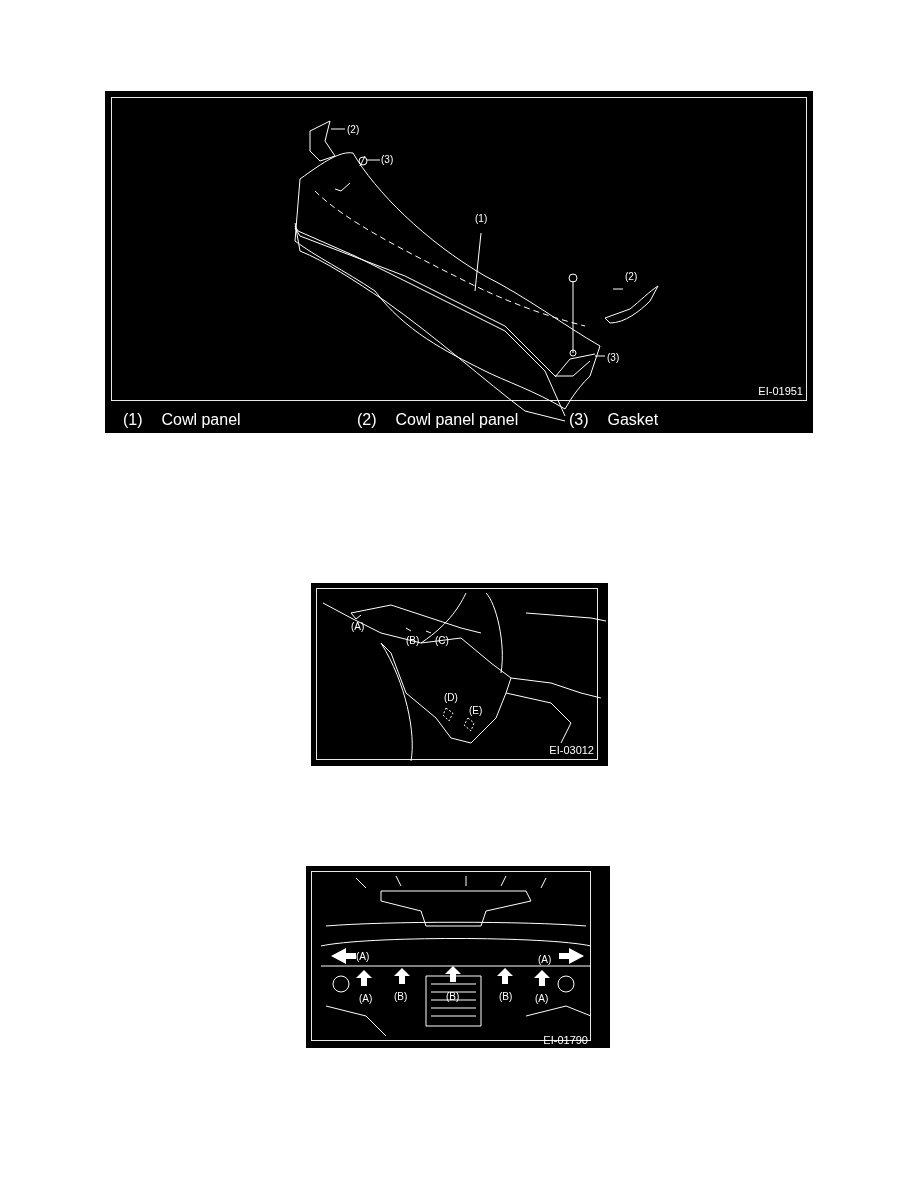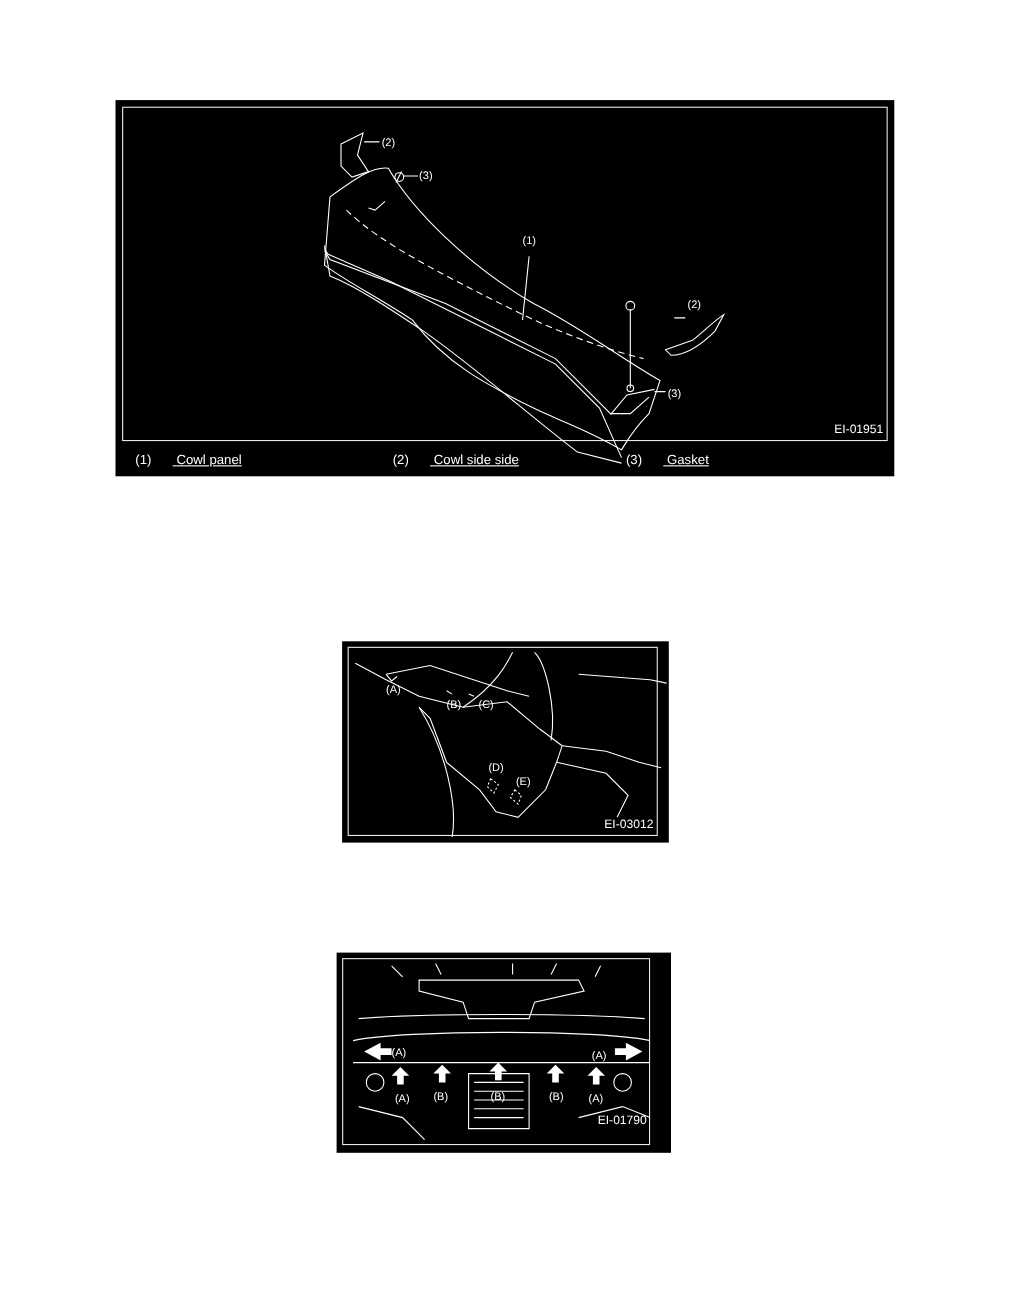--- a/index.html
+++ b/index.html
@@ -1,21 +1,21 @@
 <!DOCTYPE html>
 <html><head>
   <meta charset="utf-8">
   <style>
     html, body { margin:0; padding:0; background:#ffffff; }
     body { width:918px; height:1188px; position:relative; overflow:hidden; font-family:"Liberation Sans", sans-serif; }
     .fig { position:absolute; background:#000; }
     .fig .inner { position:absolute; border:1.5px solid #e8e8e8; box-sizing:border-box; }
     .fig svg { position:absolute; left:0; top:0; }
     .fig .code { position:absolute; color:#fff; font-size:11px; }
-    .caption { position:absolute; color:#fff; font-size:12px; top:412px;text-decoration:underline; }
+    .caption { position:absolute; color:#fff; font-size:16px; top:412px; }
     .caption .num { display:inline-block; width:34px; }
     .lbl { fill:#fff; font-family:"Liberation Sans", sans-serif; font-size:10px; }
   </style>
 </head>
 <body>
 
 <div class="fig" style="left:105px;top:91px;width:708px;height:342px;">
   <div class="inner" style="left:6px;top:6px;width:696px;height:304px;"></div>
   <svg width="708" height="342">
     <g fill="none" stroke="#fff" stroke-width="1">
@@ -45,21 +45,21 @@
     <text class="lbl" x="520" y="189">(2)</text>
     <text class="lbl" x="502" y="270">(3)</text>
   </svg>
   <div class="code" style="right:10px;top:294px;">EI-01951</div>
   <div class="caption" style="left:18px;top:320px;">
     <span class="num">(1)</span>
     <span>Cowl panel</span>
   </div>
   <div class="caption" style="left:252px;top:320px;">
     <span class="num">(2)</span>
-    <span>Cowl side side</span>
+    <span>Cowl panel panel</span>
   </div>
   <div class="caption" style="left:464px;top:320px;">
     <span class="num">(3)</span>
     <span>Gasket</span>
   </div>
 </div>
 
 <div class="fig" style="left:311px;top:583px;width:297px;height:183px;">
   <div class="inner" style="left:5px;top:5px;width:282px;height:172px;"></div>
   <svg width="297" height="183">
@@ -112,14 +112,14 @@
       <path d="M236 104 L228 112 L233 112 L233 120 L239 120 L239 112 L244 112 Z"></path>
     </g>
     <text class="lbl" x="50" y="94">(A)</text>
     <text class="lbl" x="232" y="97">(A)</text>
     <text class="lbl" x="53" y="136">(A)</text>
     <text class="lbl" x="88" y="134">(B)</text>
     <text class="lbl" x="140" y="134">(B)</text>
     <text class="lbl" x="193" y="134">(B)</text>
     <text class="lbl" x="229" y="136">(A)</text>
   </svg>
-  <div class="code" style="right:22px;top:147px;">EI-01790</div>
+  <div class="code" style="right:22px;top:168px;">EI-01790</div>
 </div>
 
 </body></html>

